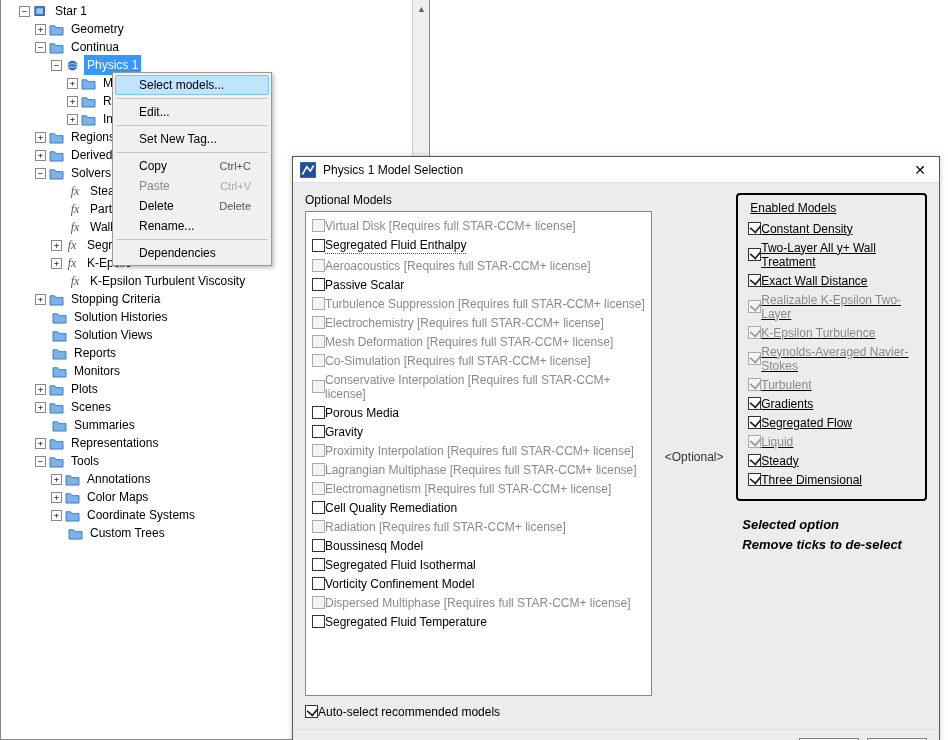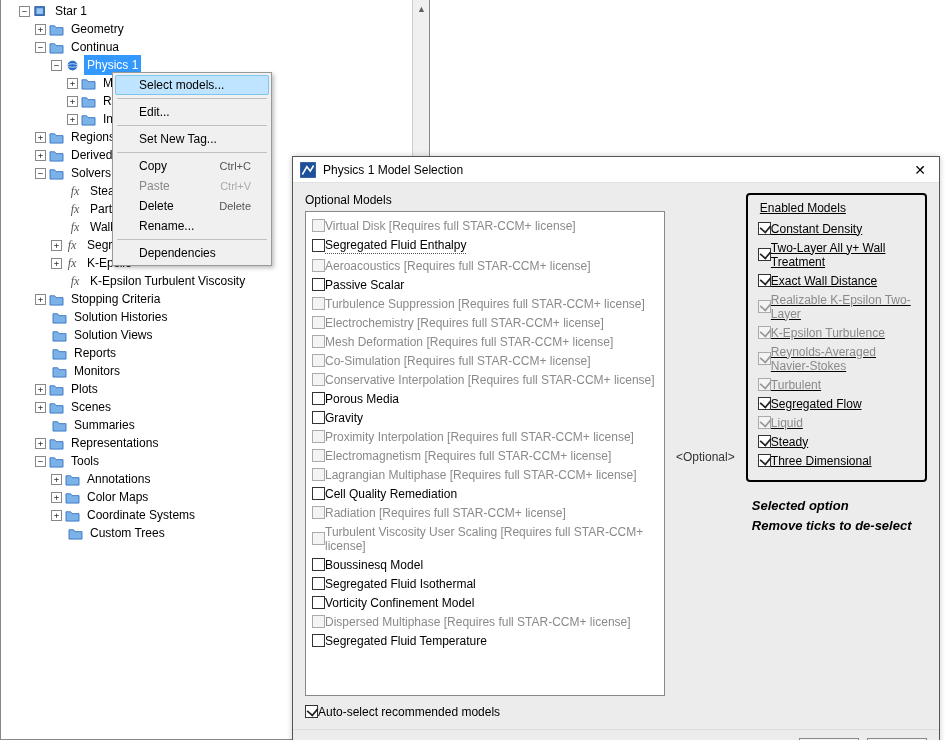--- a/index.html
+++ b/index.html
@@ -587,37 +587,33 @@
           <div class="check-row">
             <span class="chk"></span>
             <span class="txt">Gravity</span>
           </div>
           <div class="check-row">
             <span class="chk disabled"></span>
             <span class="txt disabled">Proximity Interpolation<span class="req"> [Requires full STAR-CCM+ license]</span></span>
           </div>
           <div class="check-row">
             <span class="chk disabled"></span>
+            <span class="txt disabled">Lagrangian Multiphase<span class="req"> [Requires full STAR-CCM+ license]</span></span>
+          </div>
+          <div class="check-row">
+            <span class="chk disabled"></span>
             <span class="txt disabled">Electromagnetism<span class="req"> [Requires full STAR-CCM+ license]</span></span>
           </div>
           <div class="check-row">
-            <span class="chk disabled"></span>
-            <span class="txt disabled">Lagrangian Multiphase<span class="req"> [Requires full STAR-CCM+ license]</span></span>
-          </div>
-          <div class="check-row">
             <span class="chk"></span>
             <span class="txt">Cell Quality Remediation</span>
           </div>
           <div class="check-row">
             <span class="chk disabled"></span>
             <span class="txt disabled">Radiation<span class="req"> [Requires full STAR-CCM+ license]</span></span>
-          </div>
-          <div class="check-row">
-            <span class="chk disabled"></span>
-            <span class="txt disabled">Turbulent Viscosity User Scaling<span class="req"> [Requires full STAR-CCM+ license]</span></span>
           </div>
           <div class="check-row">
             <span class="chk"></span>
             <span class="txt">Boussinesq Model</span>
           </div>
           <div class="check-row">
             <span class="chk"></span>
             <span class="txt">Segregated Fluid Isothermal</span>
           </div>
           <div class="check-row">
@@ -666,20 +662,24 @@
             <div class="check-row">
               <span class="chk checked disabled"></span>
               <span class="txt disabled">Reynolds-Averaged Navier-Stokes</span>
             </div>
             <div class="check-row">
               <span class="chk checked disabled"></span>
               <span class="txt disabled">Turbulent</span>
             </div>
             <div class="check-row">
               <span class="chk checked"></span>
+              <span class="txt">Gradients</span>
+            </div>
+            <div class="check-row">
+              <span class="chk checked"></span>
               <span class="txt">Segregated Flow</span>
             </div>
             <div class="check-row">
               <span class="chk checked disabled"></span>
               <span class="txt disabled">Liquid</span>
             </div>
             <div class="check-row">
               <span class="chk checked"></span>
               <span class="txt">Steady</span>
             </div>

